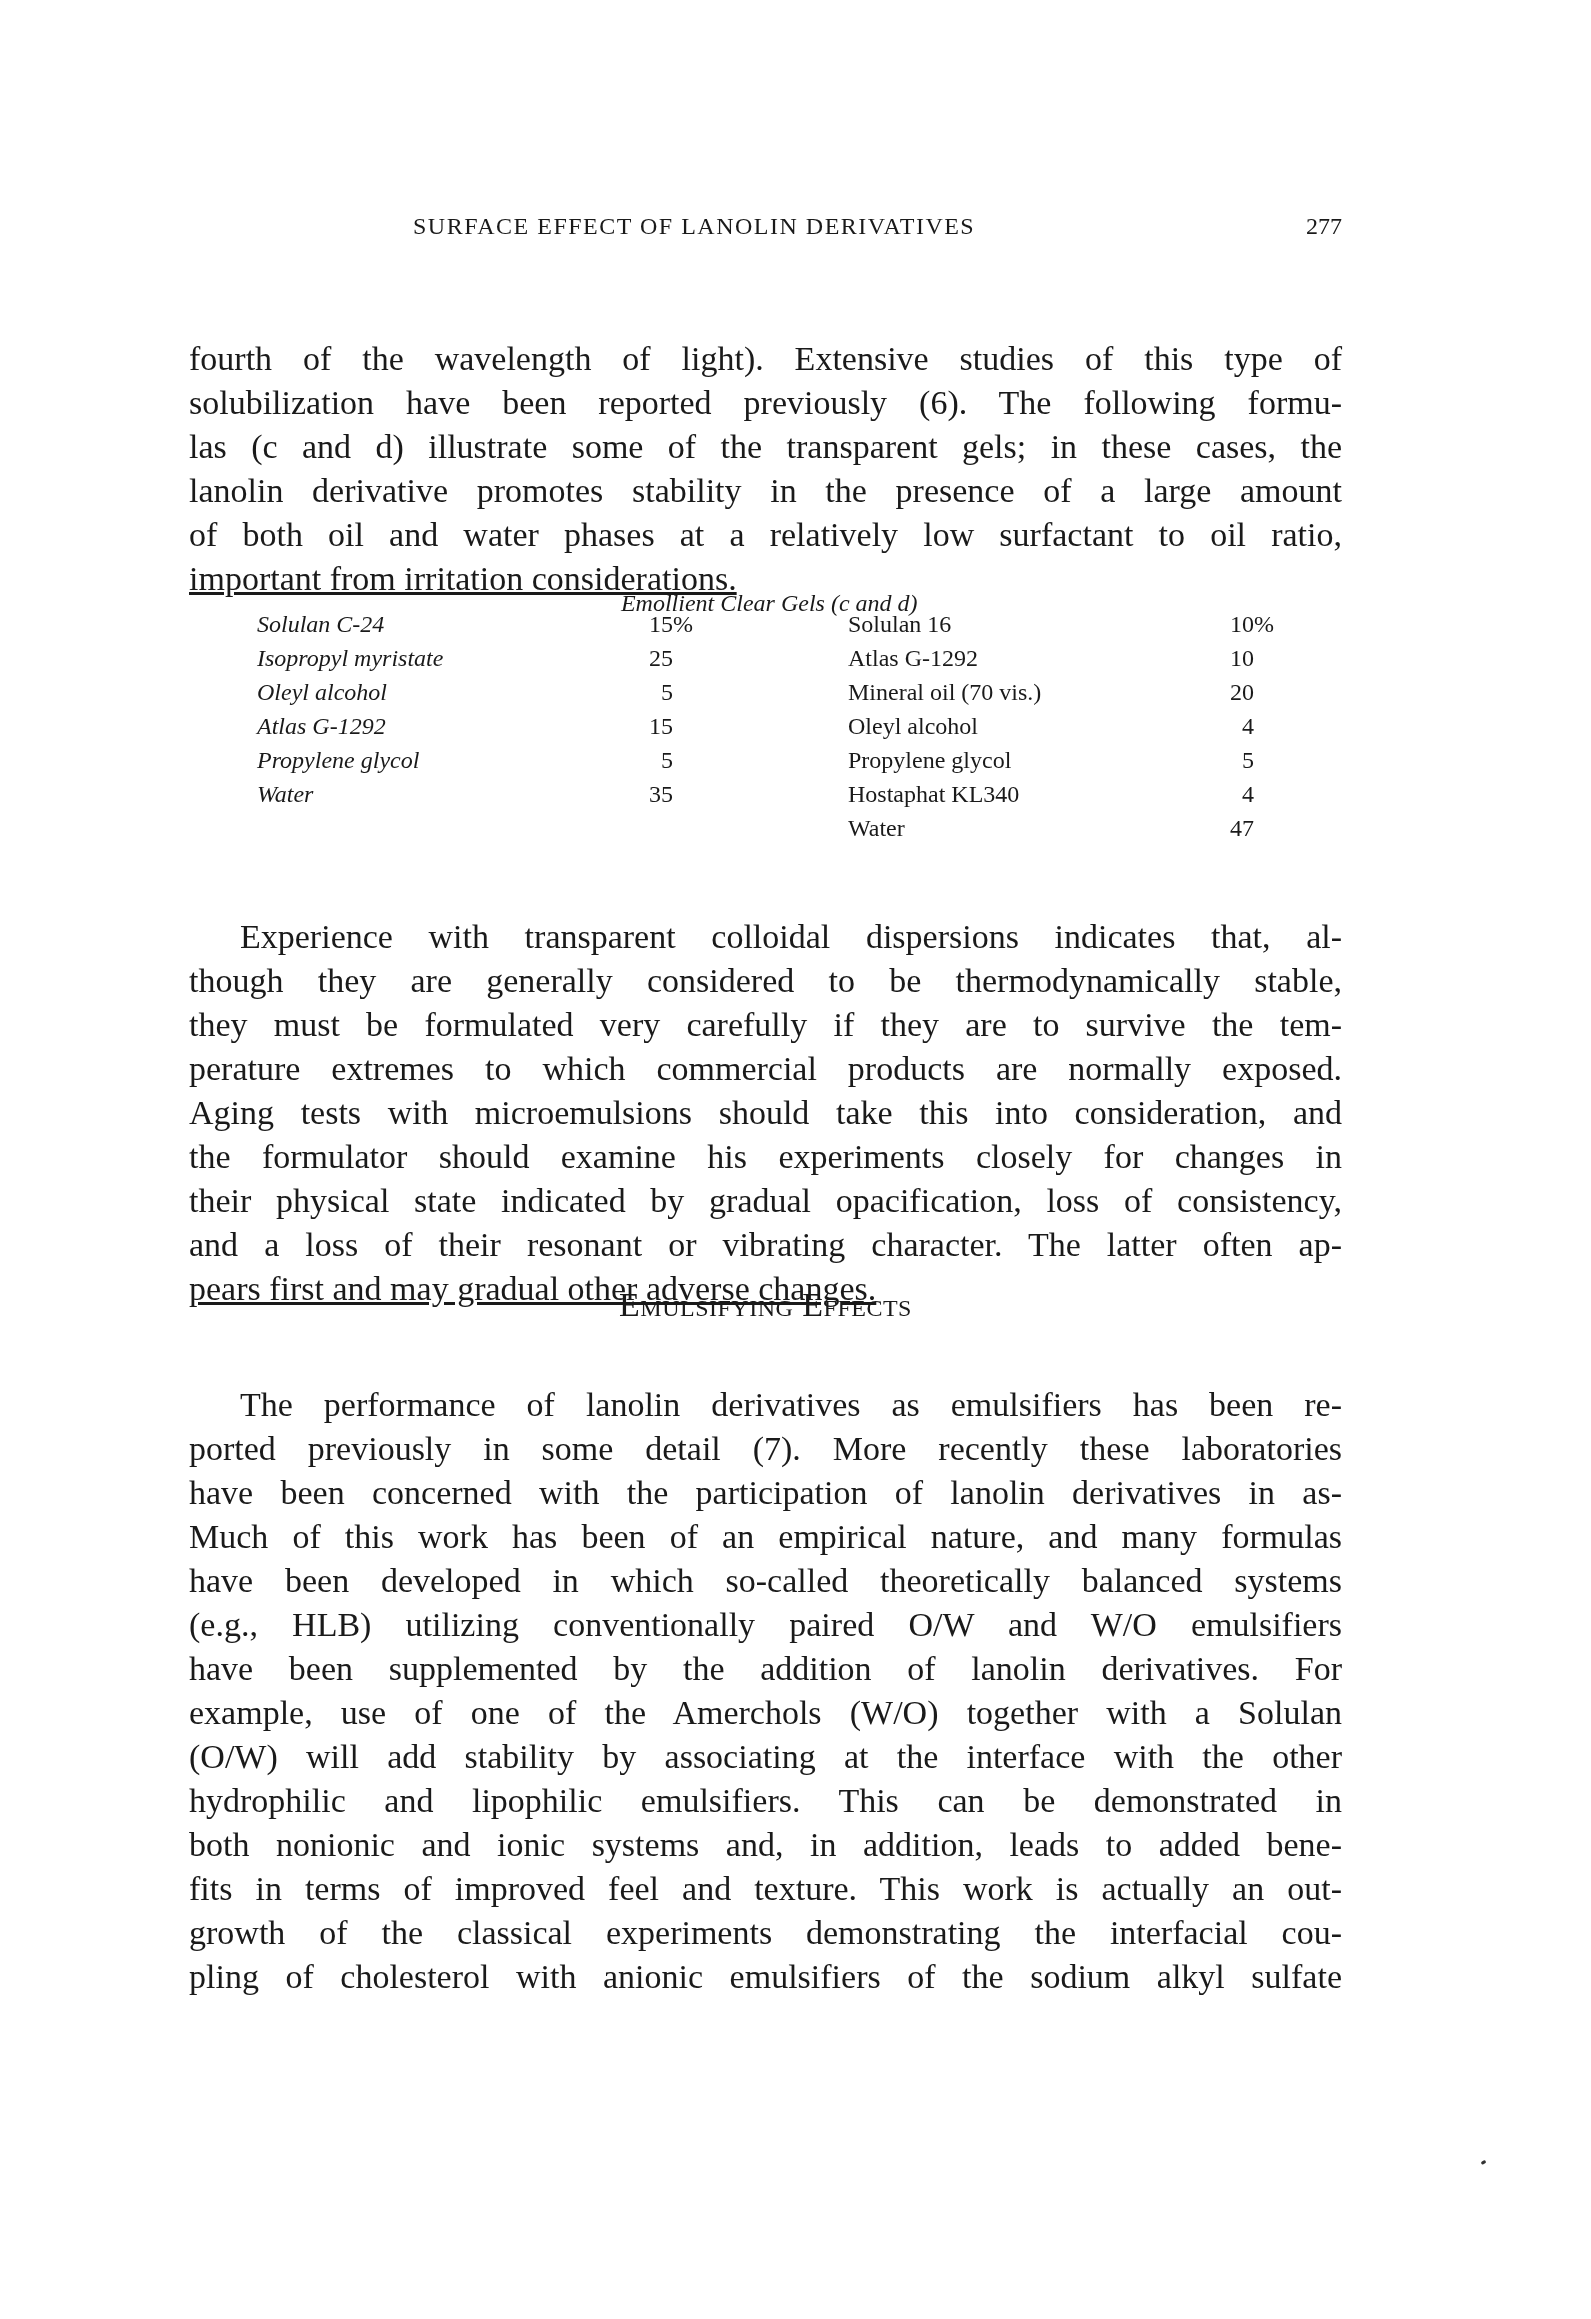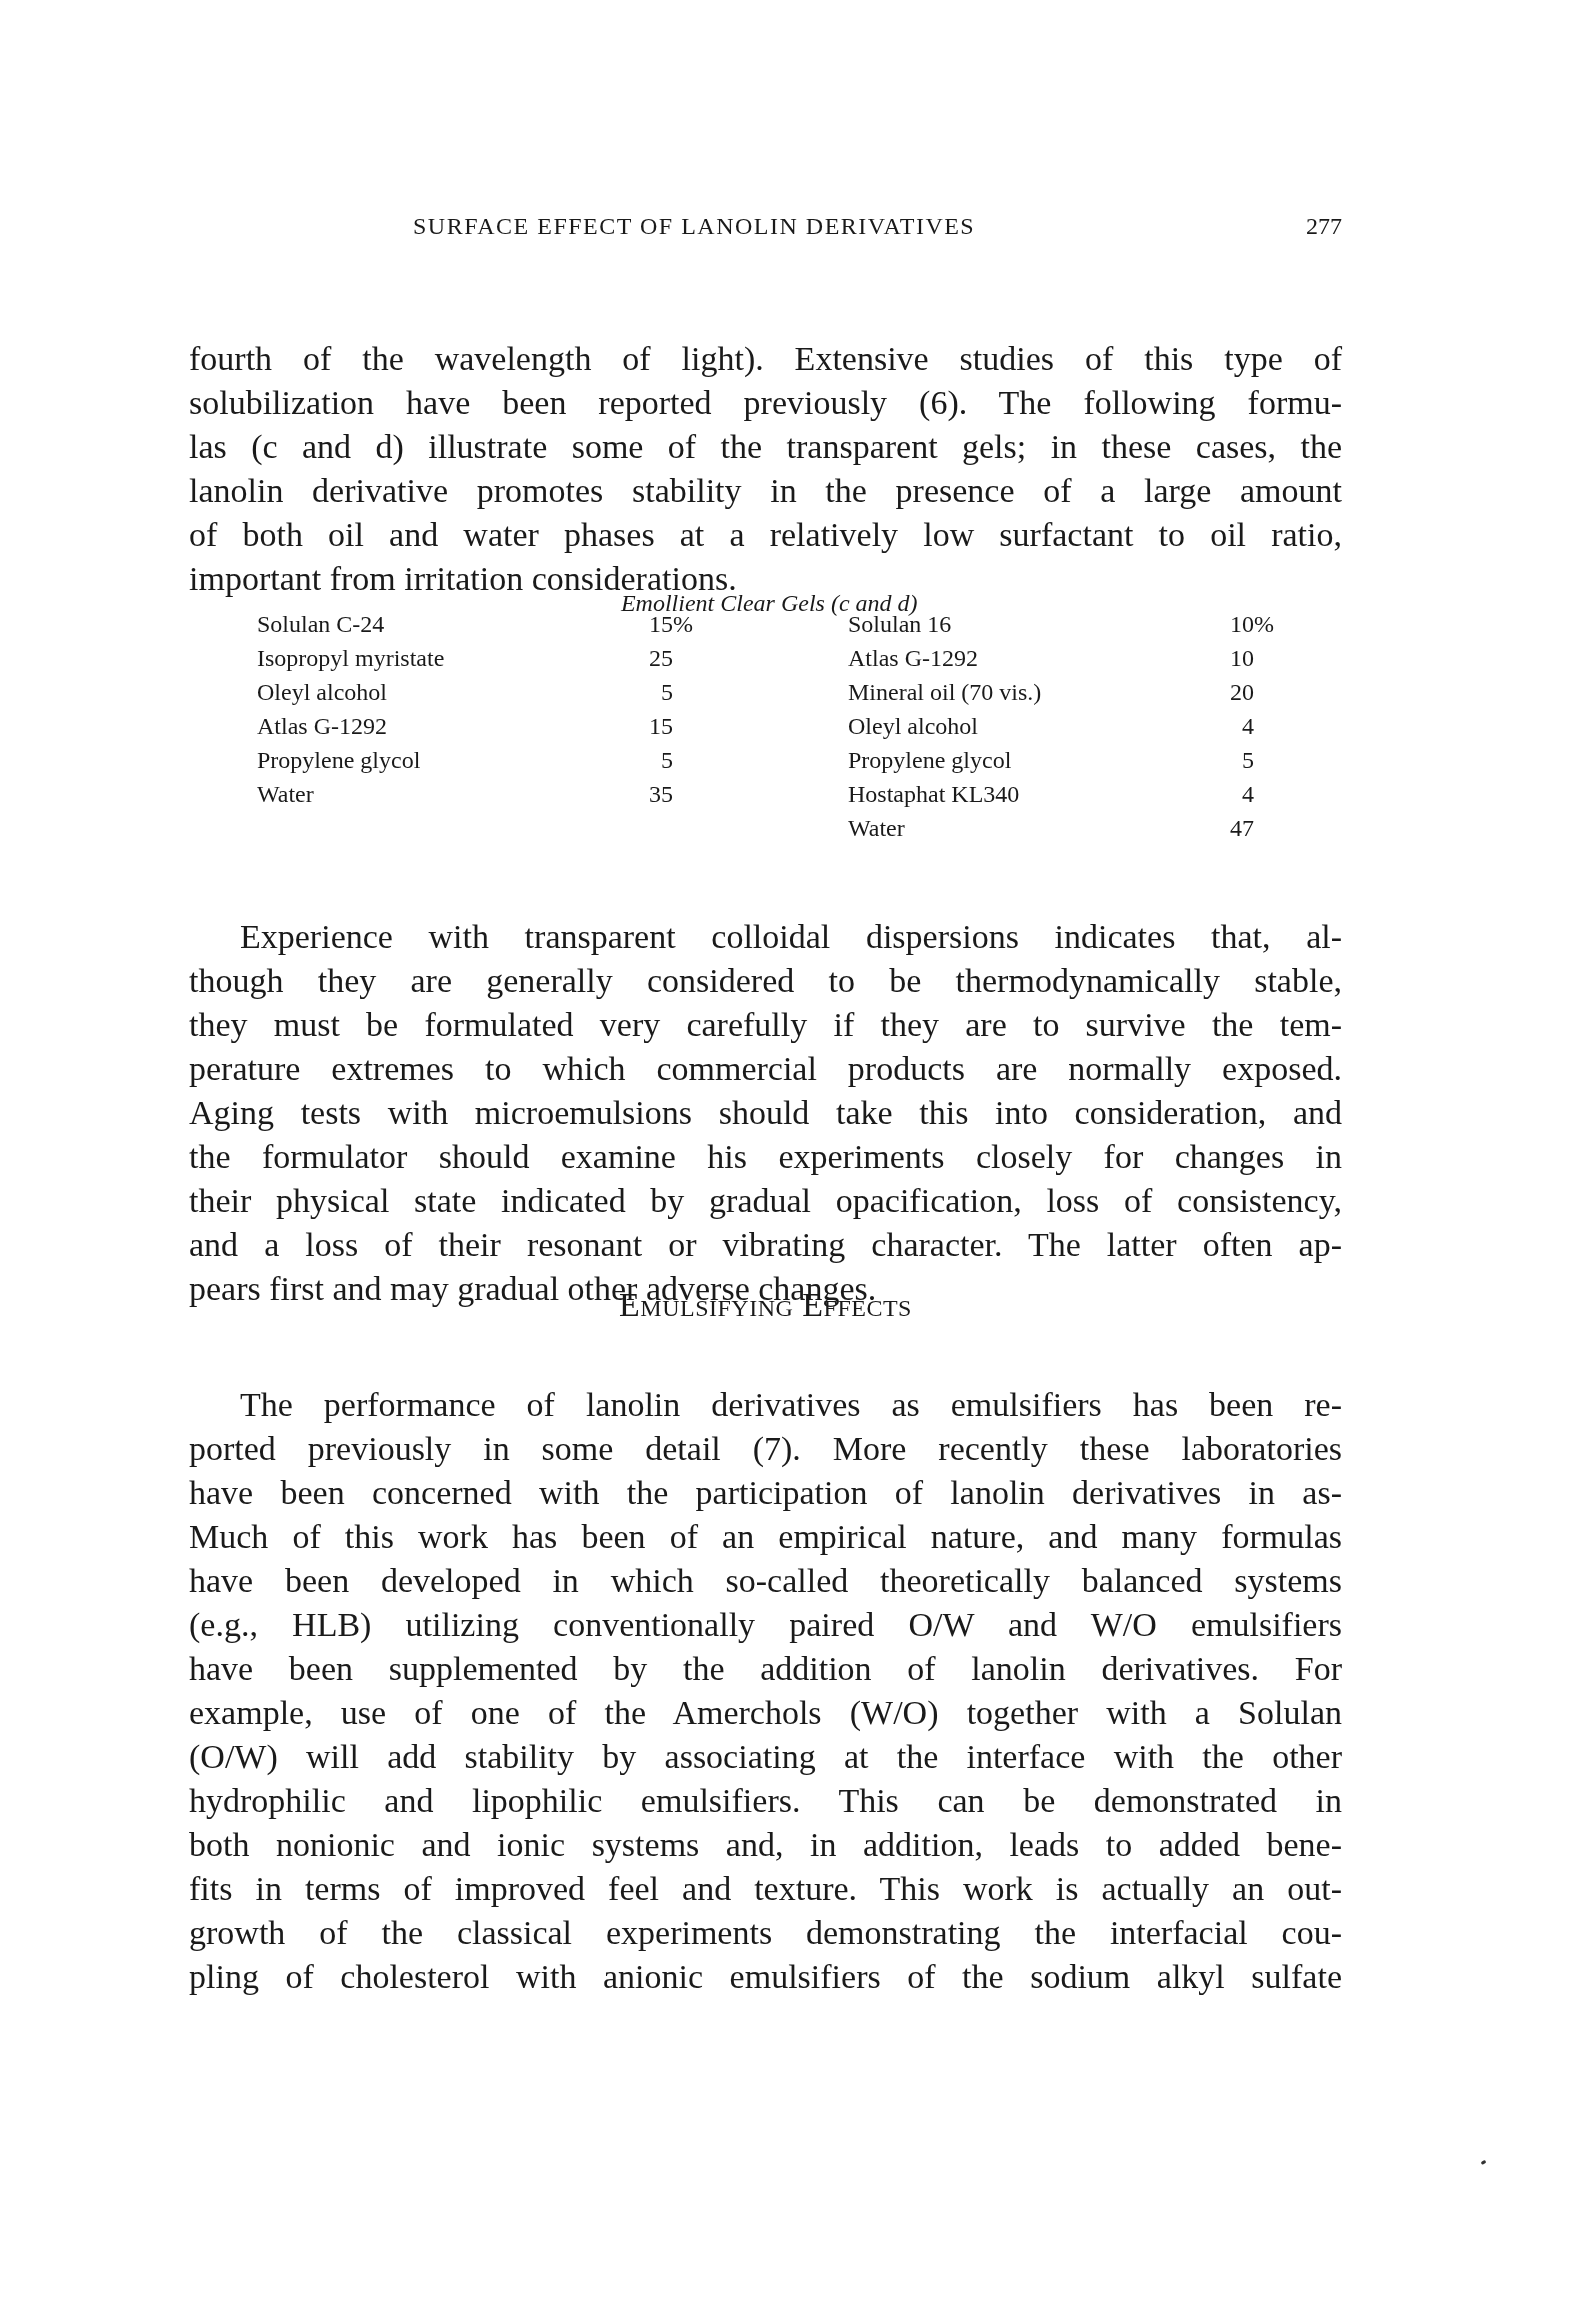--- a/index.html
+++ b/index.html
@@ -5,31 +5,31 @@
   html, body { margin: 0; padding: 0; background: #ffffff; }
   body { width: 1592px; height: 2320px; position: relative; overflow: hidden;
          font-family: "Liberation Serif", "DejaVu Serif", serif; color: #1a1a1a; }
   .running-head { position: absolute; left: 189px; top: 210px; width: 1153px; height: 32px;
                   font-size: 24px; line-height: 32px; }
   .running-title { position: absolute; left: 224px; letter-spacing: 1.5px; }
   .page-number { position: absolute; right: 0; }
   .para { position: absolute; left: 189px; width: 1153px; font-size: 34px; line-height: 44px; margin-top: 47px; }
   .line { display: block; height: 44px; white-space: nowrap; text-align: justify;
           text-align-last: justify; }
-  .line.last { text-align-last: left; }
+  .line.last { text-align-last: left; text-decoration: underline; }
   .line.indent { padding-left: 51px; }
   .para1 { top: 290px; }
   .para2 { top: 868px; }
   .para3 { top: 1336px; }
   .table-block { position: absolute; left: 189px; top: 566px; width: 1153px; font-size: 24px; }
   .table-title { text-align: center; font-style: italic; height: 34px; line-height: 34px;
                  padding-left: 7.5px; margin-top: 20px; }
   .formula-table { position: absolute; top: 41px; left: 0; width: 1153px; }
   .frow { position: relative; height: 34px; line-height: 34px; }
-  .c-name { position: absolute; left: 68px; }
+  .c-name { position: absolute; left: 68px; font-style: italic; }
   .c-amt { position: absolute; right: 669px; width: 75px; text-align: right; }
   .d-name { position: absolute; left: 659px; }
   .d-amt { position: absolute; right: 88px; width: 75px; text-align: right; }
   .pct-amt .pct { display: inline-block; width: 0; overflow: visible; }
   .section-heading { position: absolute; left: 189px; top: 1284px; width: 1153px; text-align: center;
                      font-size: 34px; line-height: 41px; font-variant: small-caps; letter-spacing: 0.5px; }
   .speck { position: absolute; left: 1481px; top: 2161px; width: 4.7px; height: 2.8px; background: #333;
            border-radius: 1.9px; transform: rotate(-30deg); }
 </style>
 </head>

